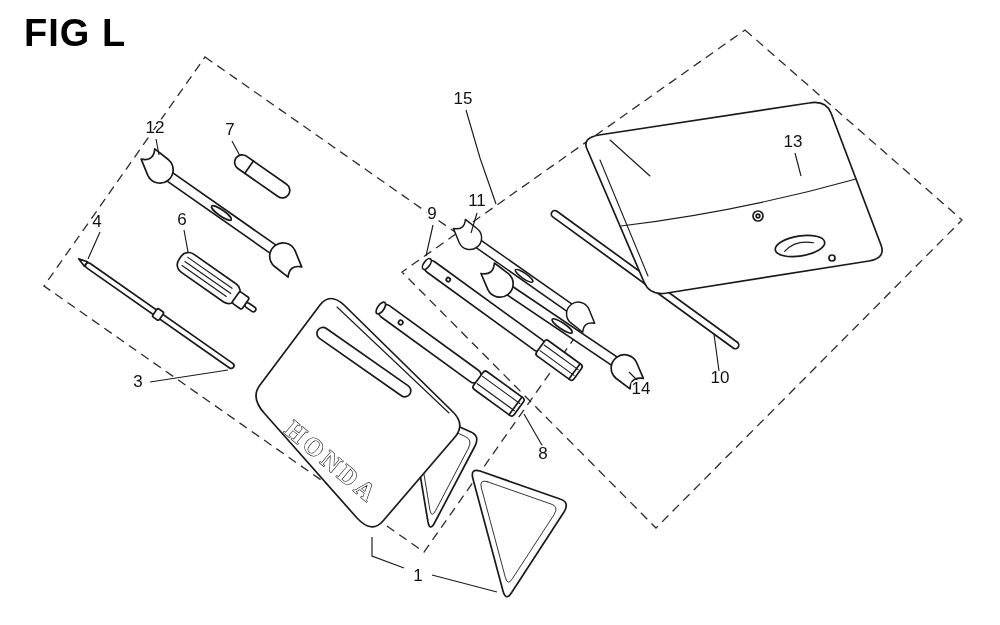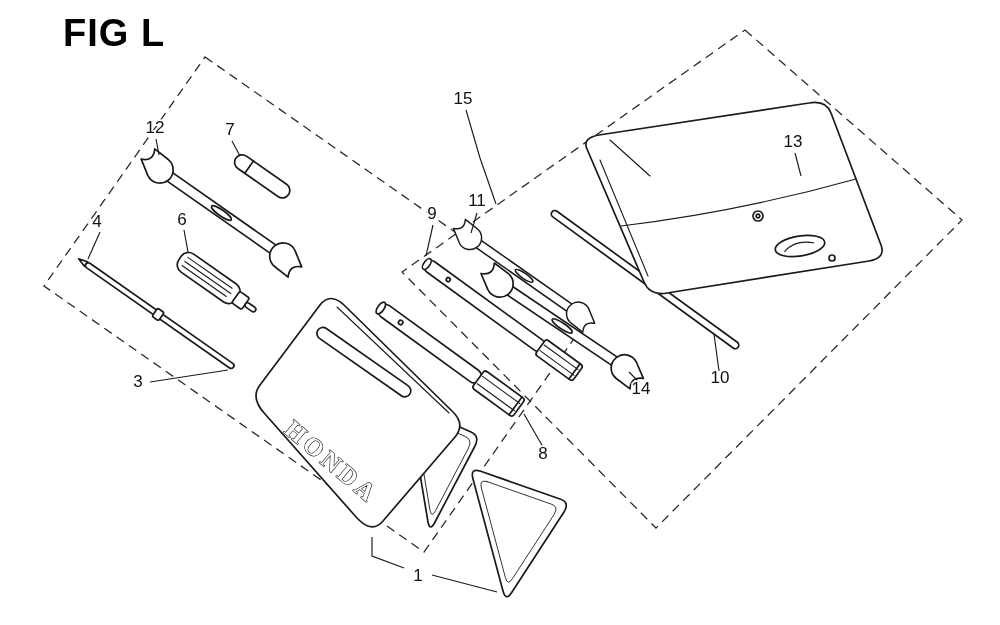--- a/index.html
+++ b/index.html
@@ -1,19 +1,19 @@
 <!DOCTYPE html>
 <html><head>
 <meta charset="utf-8">
 <style>
   html,body{margin:0;padding:0;background:#ffffff;}
   .canvas{position:relative;width:1000px;height:625px;background:#ffffff;overflow:hidden;
           font-family:"Liberation Sans",sans-serif;}
   .fig-title{position:absolute;left:24px;top:12px;font-size:38px;font-weight:700;
-             letter-spacing:1px;color:#000;margin-left:39px;}
+             letter-spacing:1px;color:#000;}
   svg{position:absolute;left:0;top:0;}
   .dashbox{fill:none;stroke:#2b2b2b;stroke-width:1.3;stroke-dasharray:9 6;}
   .tool{stroke:#1a1a1a;stroke-width:1.7;fill:#ffffff;stroke-linejoin:round;stroke-linecap:round;}
   .thin{stroke-width:1.1;fill:none;}
   .leader{stroke:#1a1a1a;stroke-width:1.15;fill:none;}
   .callout{font:400 17px "Liberation Sans",sans-serif;fill:#111;stroke:#fff;stroke-width:3.5px;
            paint-order:stroke;text-anchor:middle;}
   .brand{font-family:"Liberation Serif",serif;font-size:25px;font-weight:bold;letter-spacing:4px;
          fill:#ffffff;stroke:#111;stroke-width:1.2px;paint-order:stroke;}
 </style>

